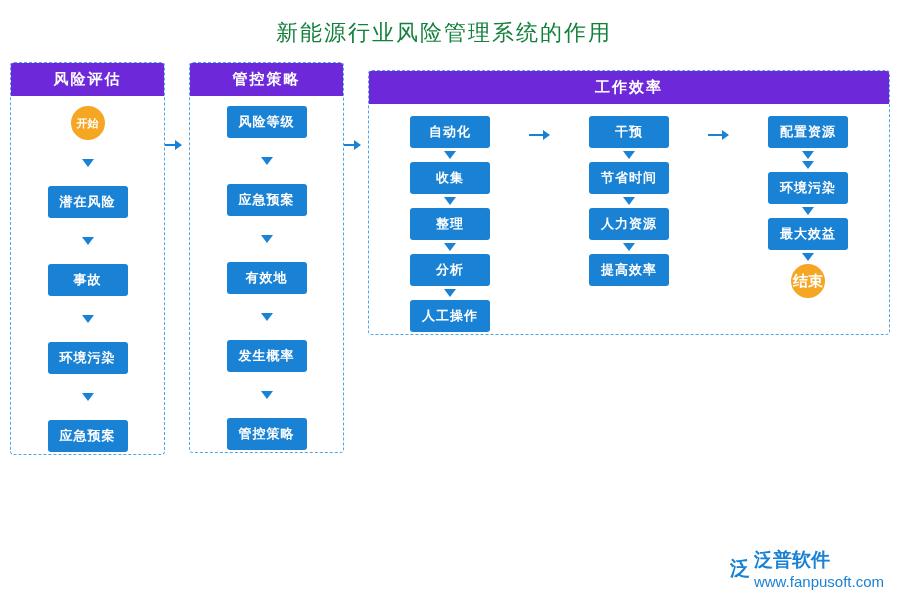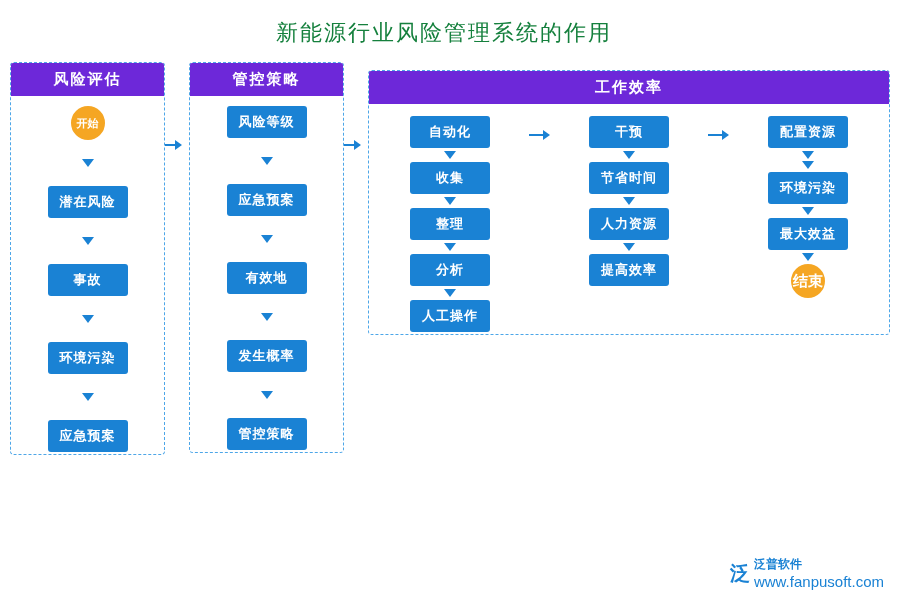--- a/index.html
+++ b/index.html
@@ -289,16 +289,16 @@
       </div>
 
     </div>
   </div>
 
 </div>
 
 <div class="watermark">
   <span style="font-size:20px; color:#1a82d4; font-weight:bold;">泛</span>
   <div>
-    <div style="font-size:12px; color:#1a82d4; font-weight:bold;">泛普软件</div>
+    <div style="font-size:19px; color:#1a82d4; font-weight:bold;">泛普软件</div>
     <div style="font-size:15px; color:#1a82d4;">www.fanpusoft.com</div>
   </div>
 </div>
 
 </body></html>

